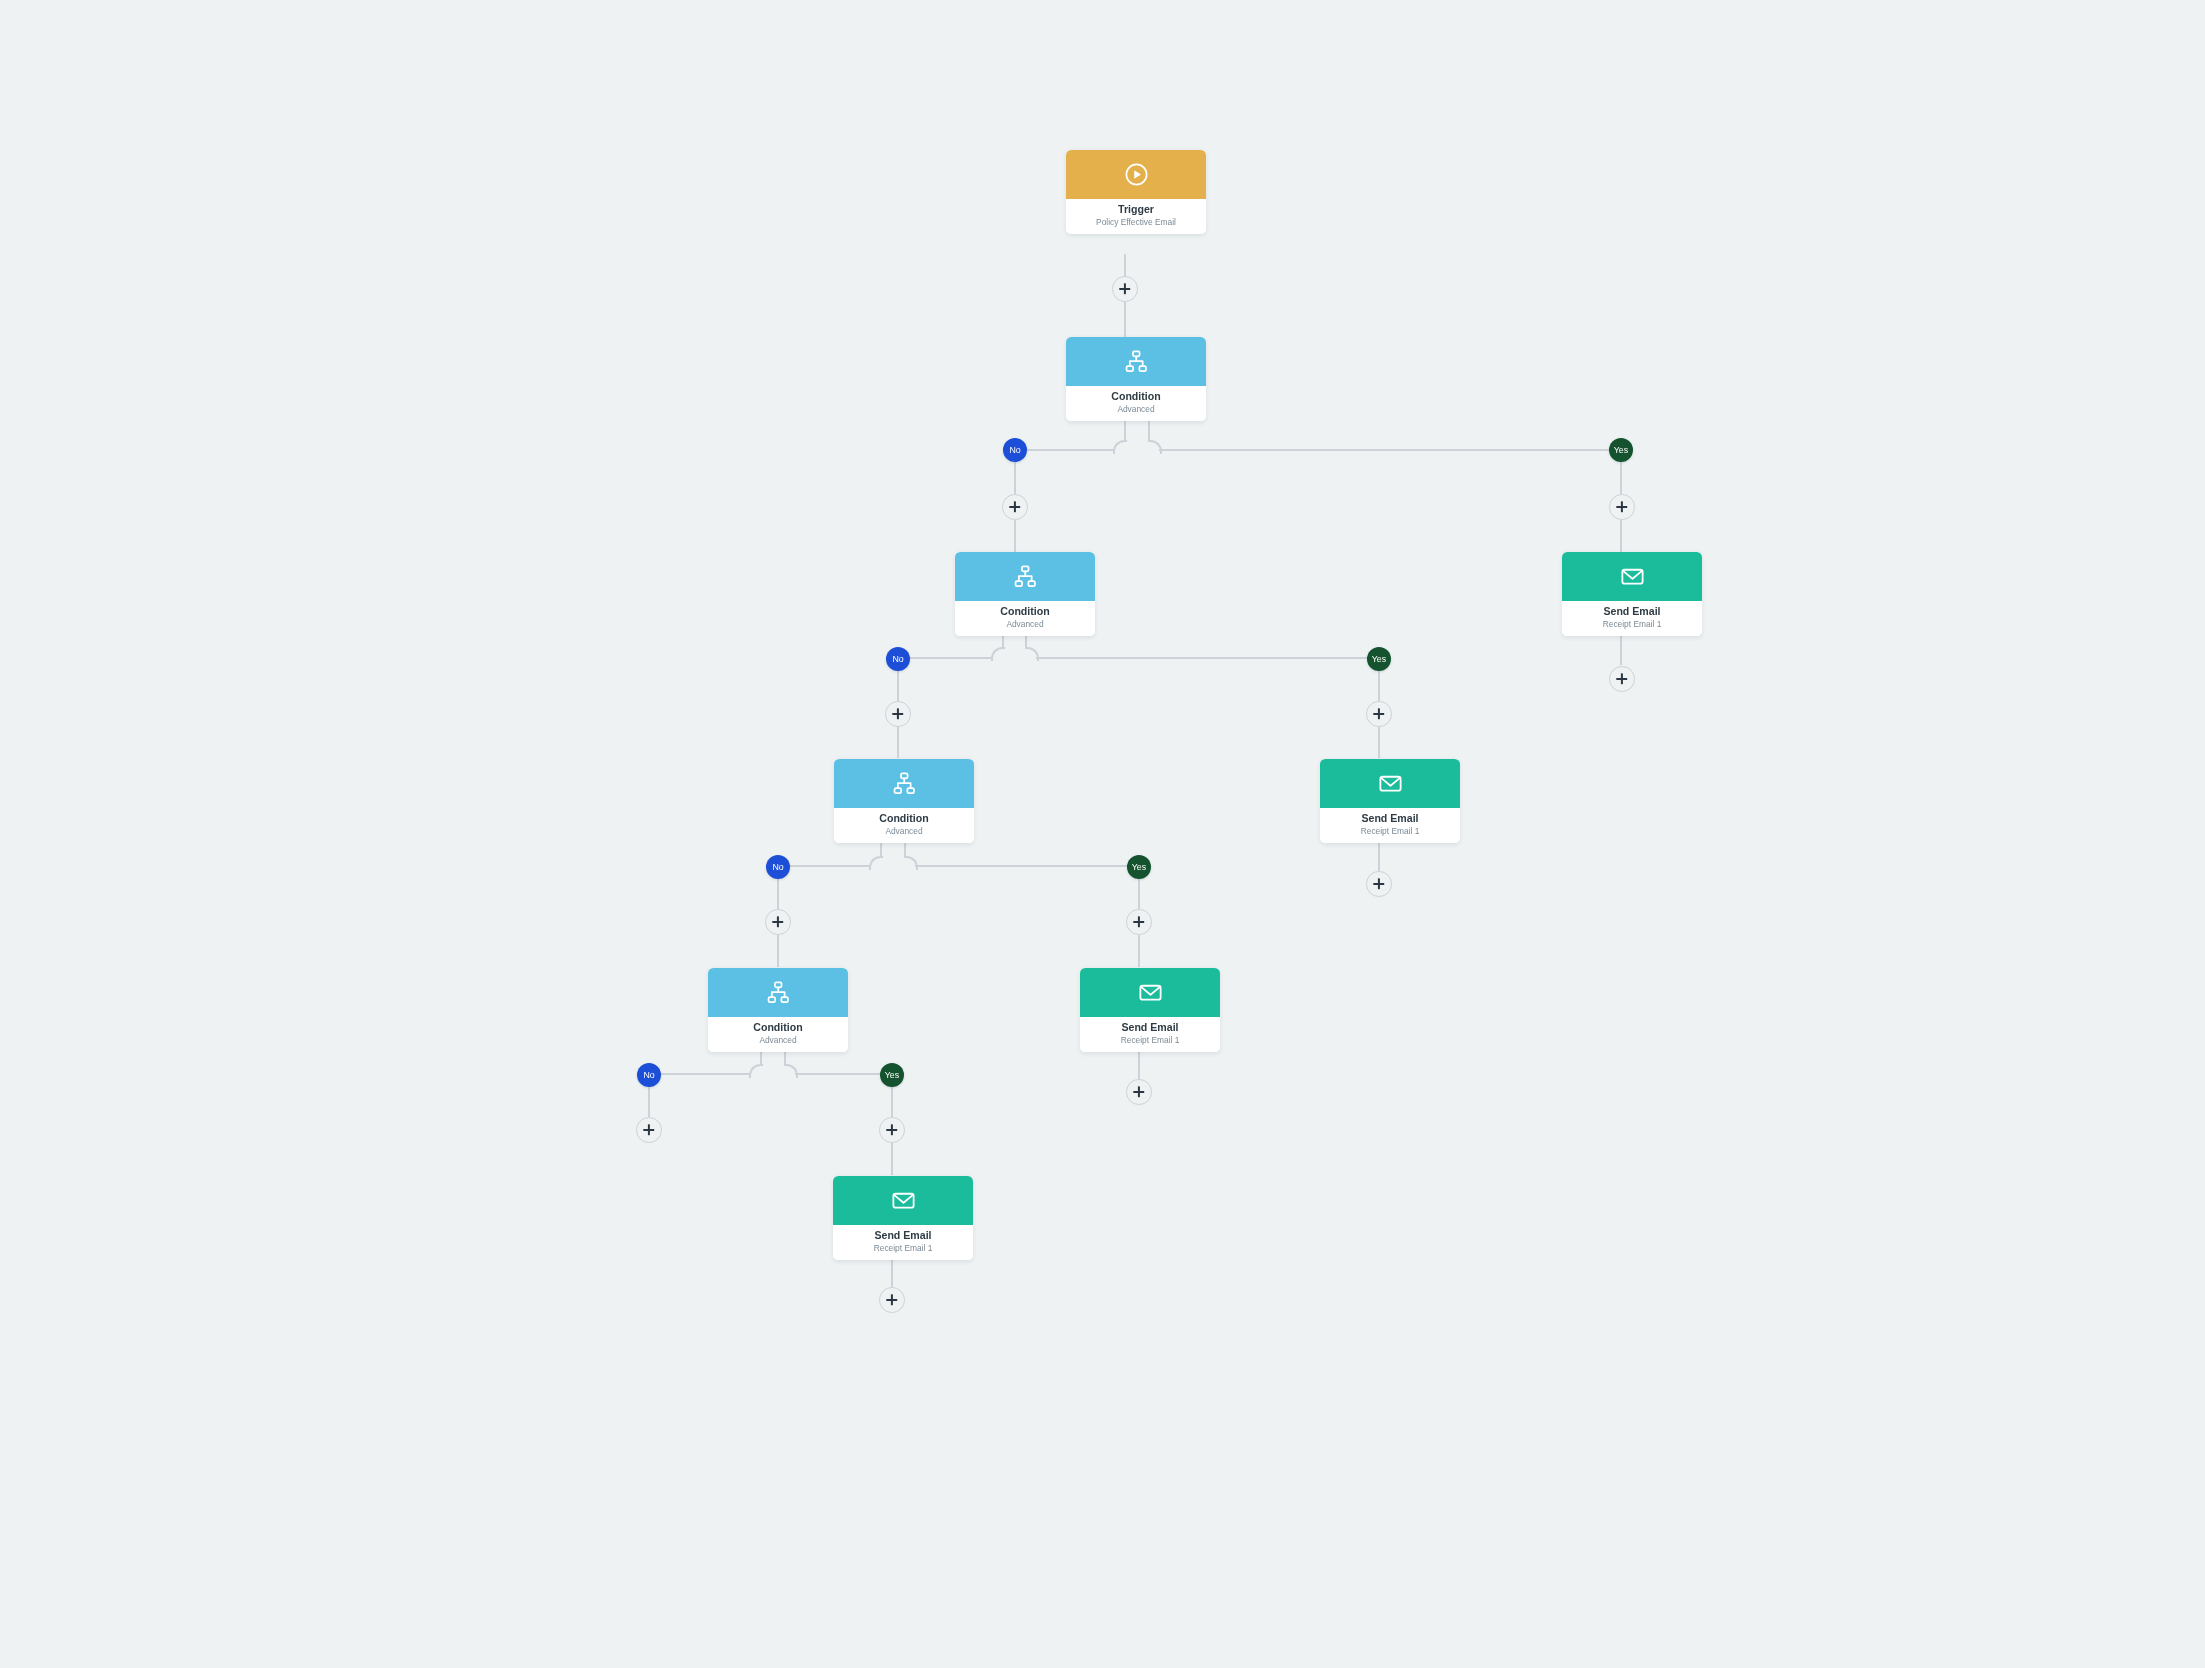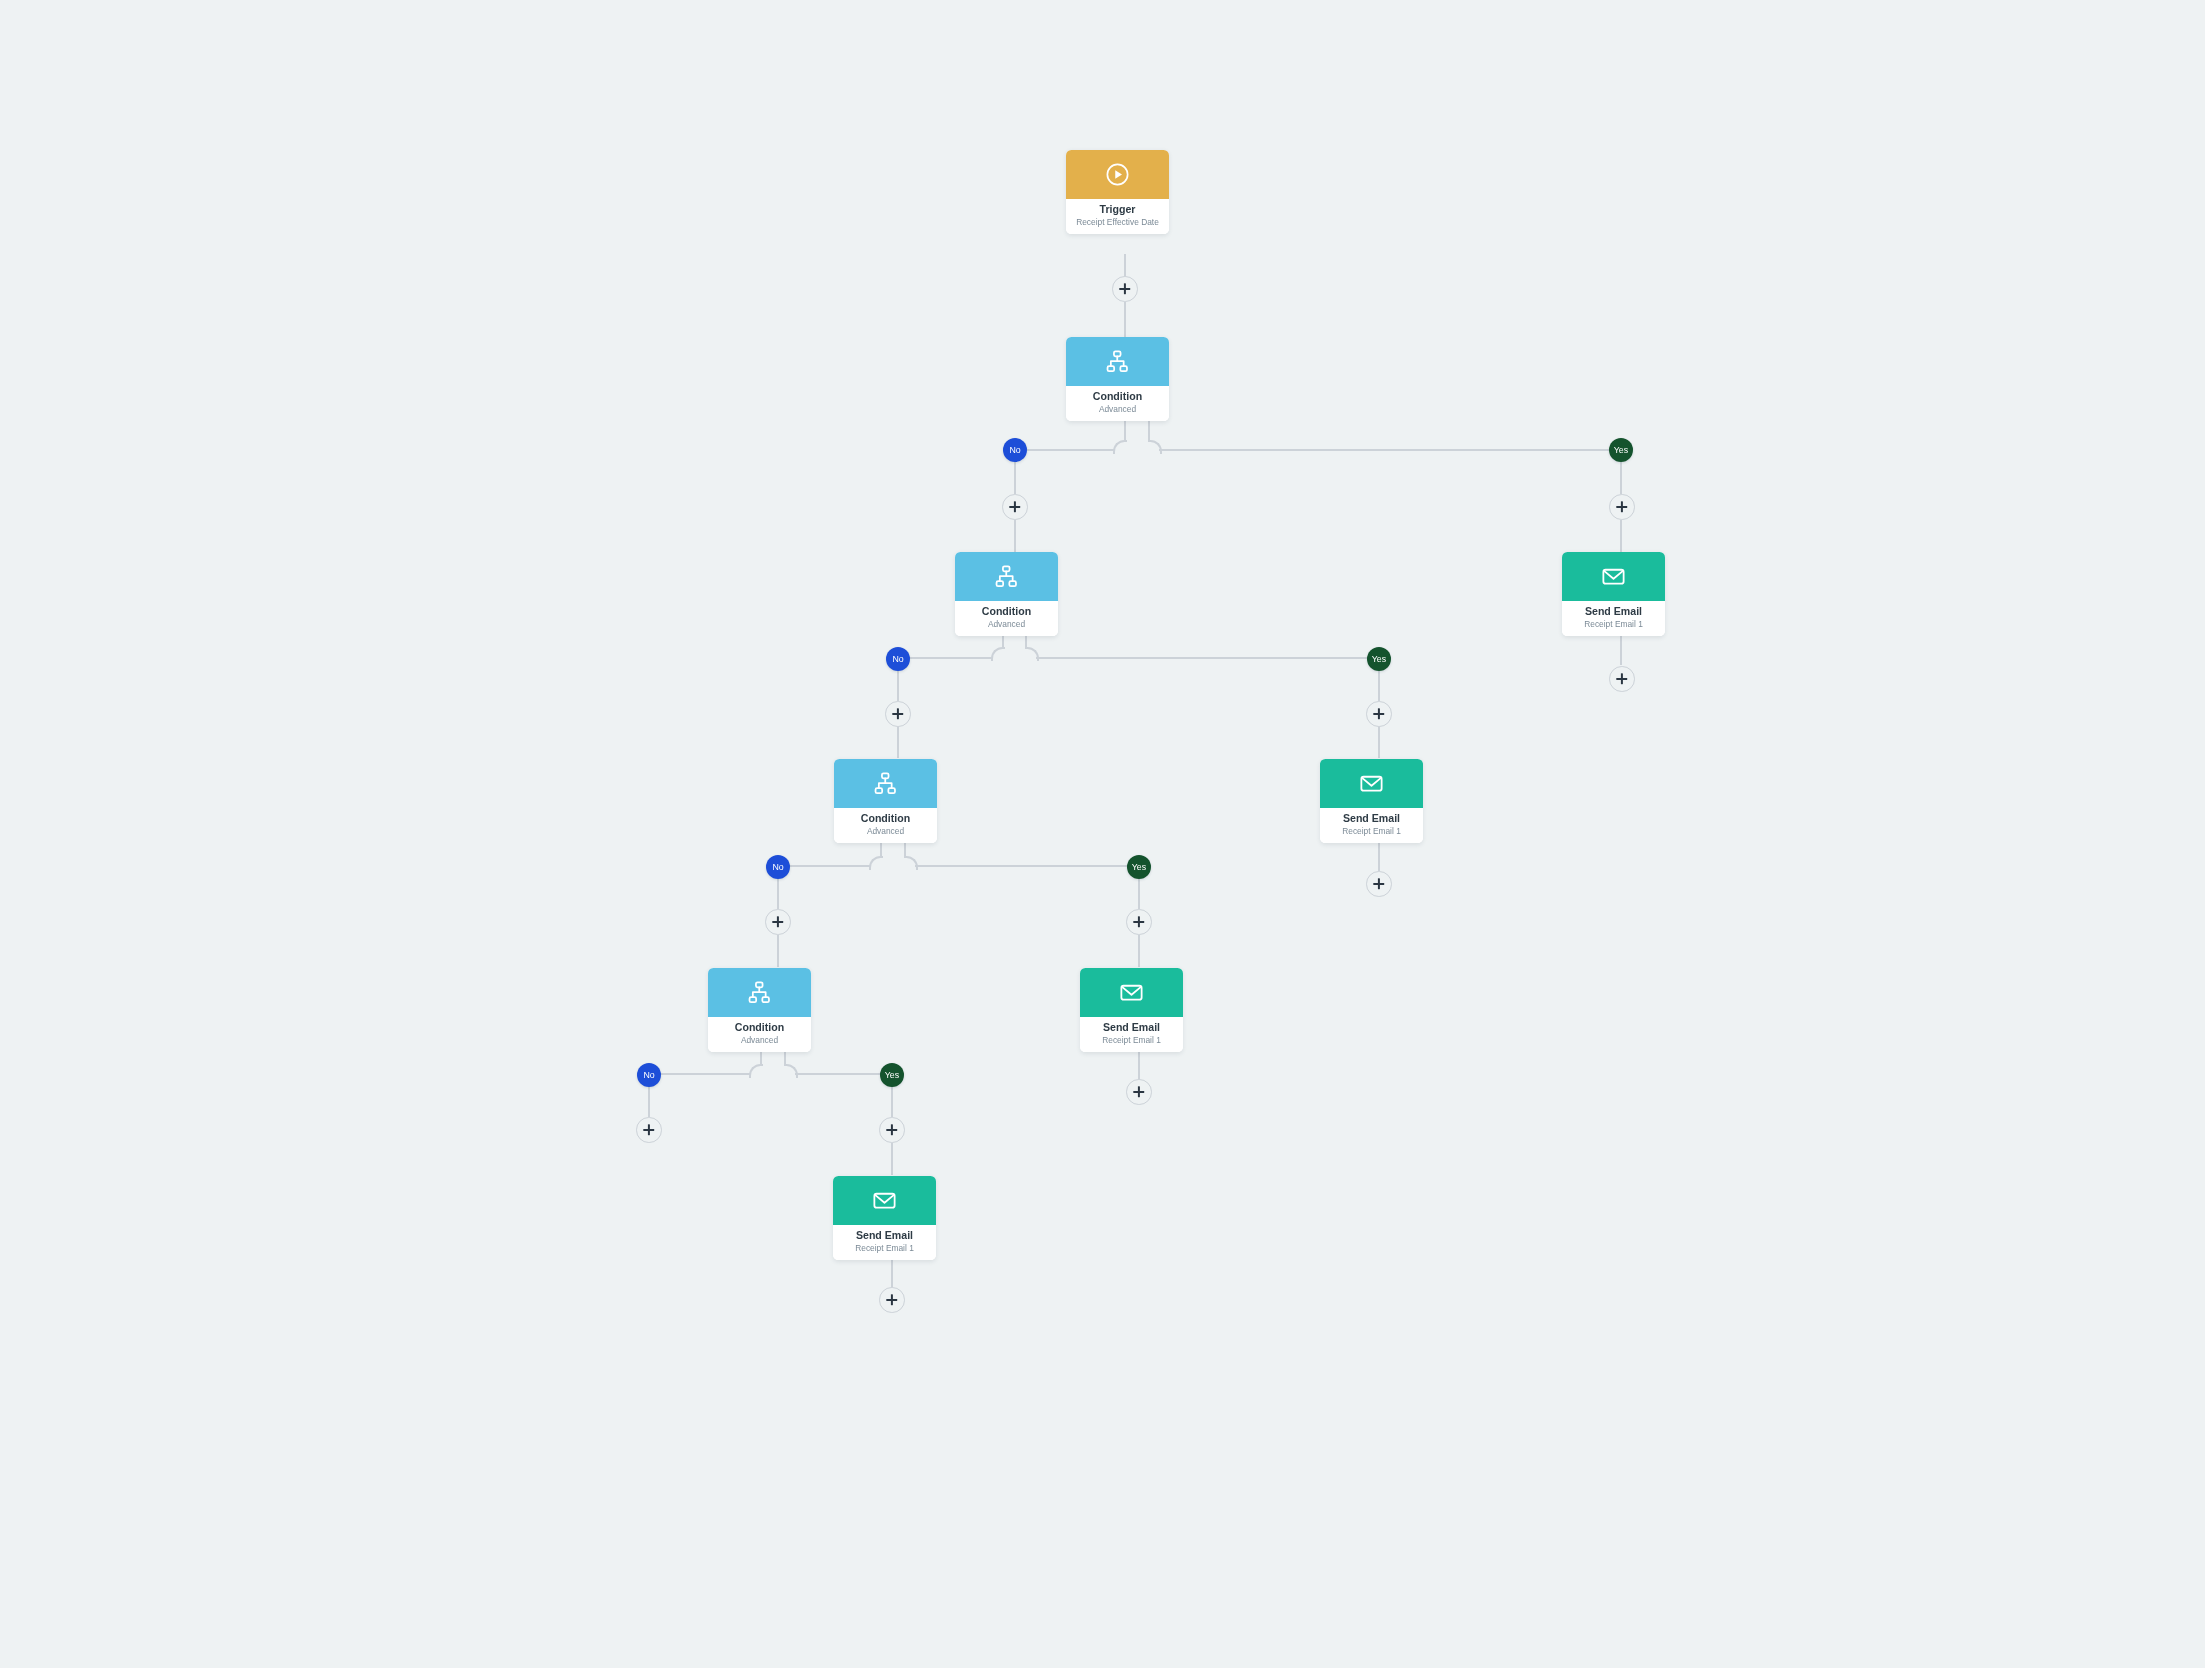--- a/index.html
+++ b/index.html
@@ -14,21 +14,21 @@
   
   .edge{position:absolute;background:#ccd2d8;}
   .edge.v{width:2.2px;}
   .edge.h{height:2.2px;}
   .corner{position:absolute;border:2.2px solid #ccd2d8;}
   .corner.tl{border-right:none;border-bottom:none;border-top-left-radius:11.5px;}
   .corner.tr{border-left:none;border-bottom:none;border-top-right-radius:11.5px;}
 
   
   .node{
-    position:absolute;width:103px;
+    position:absolute;width:140px;
     border-radius:5.3px;
     background:#ffffff;
     box-shadow:0 1.3px 4.4px rgba(40,60,80,.10);
     overflow:hidden;
   }
   .node .head{
     height:49px;display:flex;align-items:center;justify-content:center;
   }
   .node .head svg{display:block;}
   .node .body{
@@ -133,21 +133,21 @@
     <div class="head">
       <span>
         <svg width="27" height="27" viewBox="0 0 24 24" fill="none" stroke="#ffffff" stroke-width="1.5">
           <circle cx="12" cy="12" r="9"></circle>
           <path d="M10 8.2 L16 12 L10 15.8 Z" fill="#ffffff" stroke="none"></path>
         </svg>
       </span>
     </div>
     <div class="body">
       <div class="title">Trigger</div>
-      <div class="sub">Receipt Effective Date</div>
+      <div class="sub">Policy Effective Email</div>
     </div>
   </div>
 
   <div class="node condition" style="left:1066px;top:337px;">
     <div class="head">
       <span>
         <svg width="26.5" height="26.5" viewBox="0 0 24 24" fill="none" stroke="#ffffff" stroke-width="1.6" stroke-linecap="round" stroke-linejoin="round">
           <rect x="9" y="3" width="6" height="4.6" rx="1.4"></rect>
           <rect x="3.2" y="16.4" width="6" height="4.6" rx="1.4"></rect>
           <rect x="14.8" y="16.4" width="6" height="4.6" rx="1.4"></rect>

